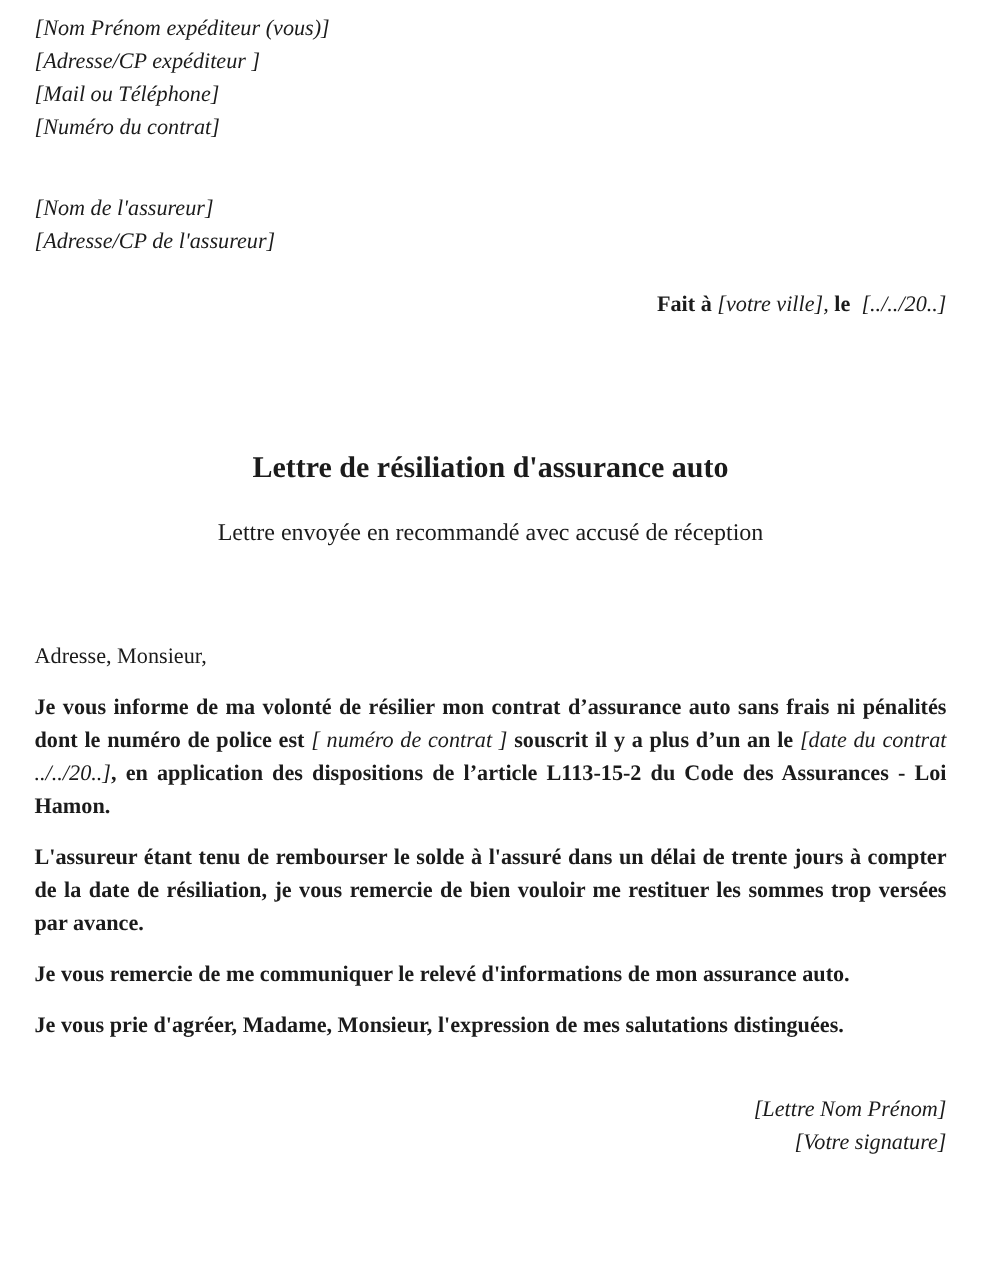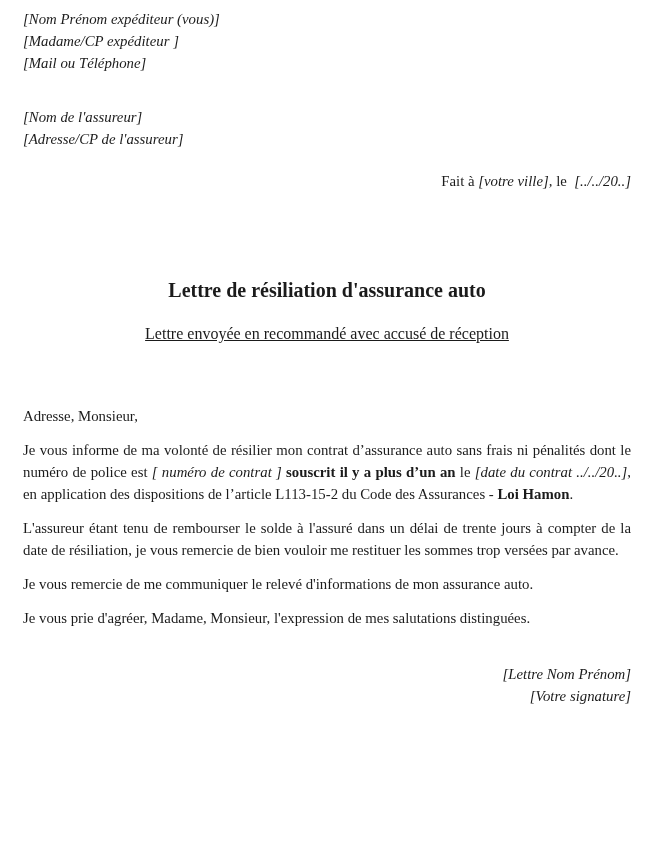--- a/index.html
+++ b/index.html
@@ -25,39 +25,39 @@
     font-size: 20px;
     line-height: 28px;
     font-weight: bold;
   }
   .subtitle {
     margin: 18px 0 0 0;
     text-align: center;
     font-size: 16px;
     line-height: 24px;
     font-weight: normal;
-    text-decoration: underline;
   }
   .salutation { margin: 59px 0 0 0; }
   .para { margin: 12px 0 0 0; }
   .justify { text-align: justify; }
   .signature { margin-top: 34px; text-align: right; font-style: italic; }
-  .run-normal { font-style: normal; font-weight: normal; margin-top: 28px; }
+  .run-normal { font-style: normal; font-weight: bold; margin-top: 28px; }
   .run-italic { font-style: italic; }
   .run-bold { font-weight: bold; }
 </style>
 </head>
 <body>
 
 <div class="page">
 
   <div class="sender">
     <div>[Nom Prénom expéditeur (vous)]</div>
-    <div>[Madame/CP expéditeur ]</div>
+    <div>[Adresse/CP expéditeur ]</div>
     <div>[Mail ou Téléphone]</div>
+    <div>[Numéro du contrat]</div>
   </div>
 
   <div class="recipient">
     <div>[Nom de l'assureur]</div>
     <div>[Adresse/CP de l'assureur]</div>
   </div>
 
   <div class="dateline"><span class="run-normal">Fait à </span><span class="run-italic">[votre ville],</span><span class="run-normal"> le  </span><span class="run-italic">[../../20..]</span></div>
 
   <h1 class="title">Lettre de résiliation d'assurance auto</h1>

